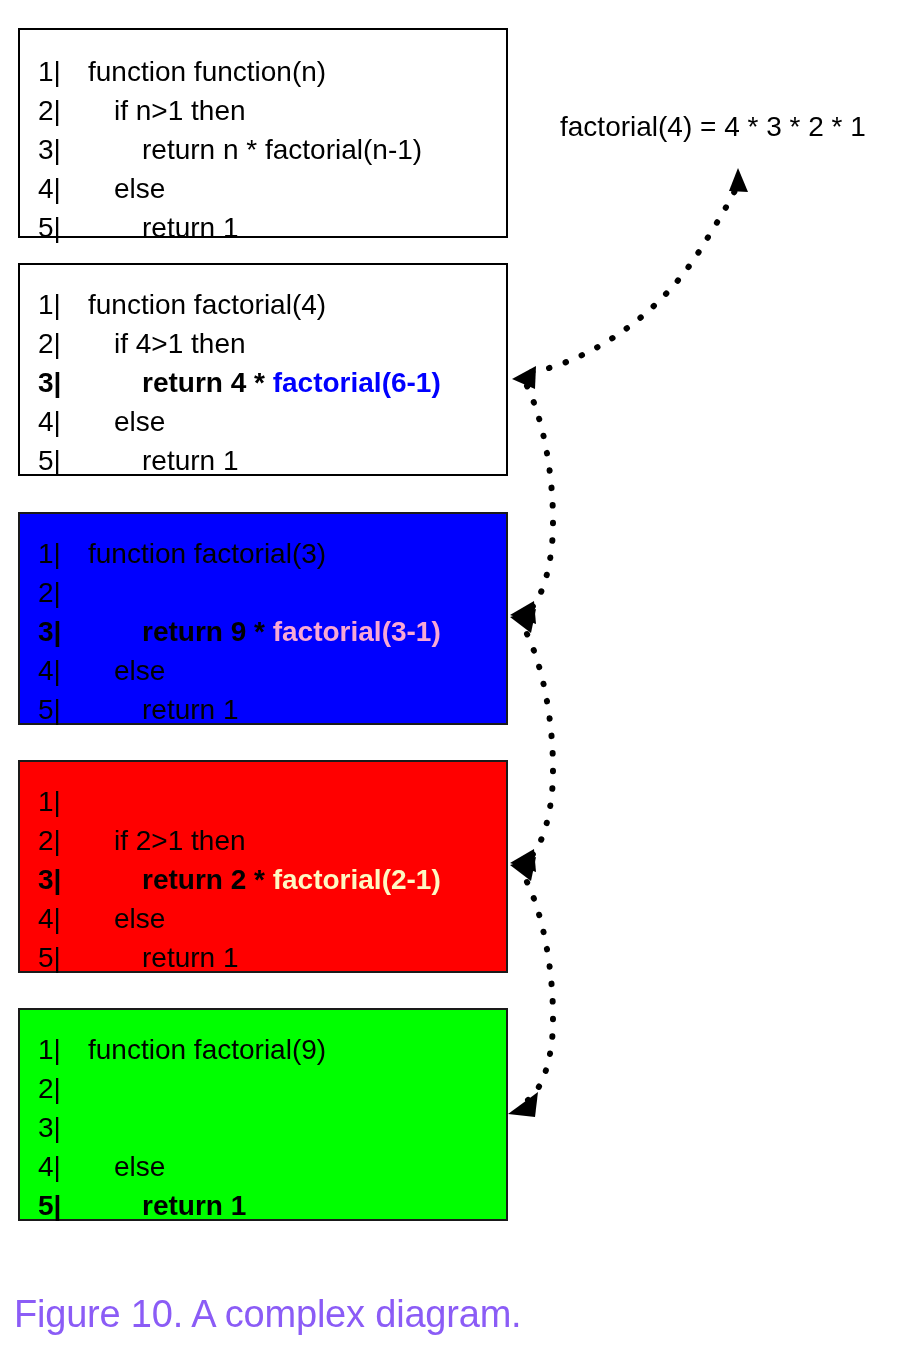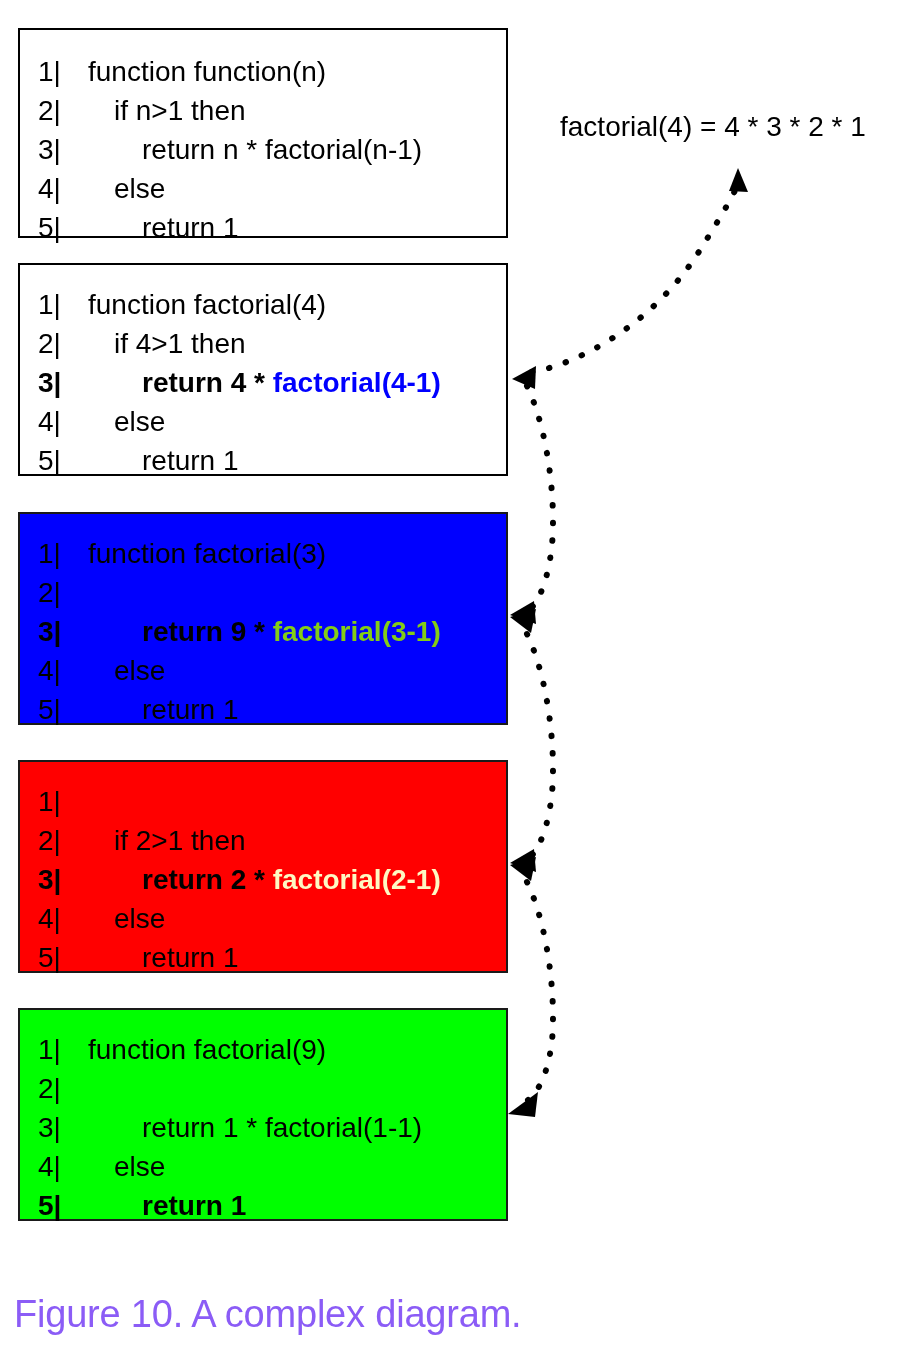--- a/index.html
+++ b/index.html
@@ -126,21 +126,21 @@
     <div class="code-line" style="top:20px;">
       <span class="lineno">1|</span>
       <span class="linetext ind0">function factorial(4)</span>
     </div>
     <div class="code-line" style="top:59px;">
       <span class="lineno">2|</span>
       <span class="linetext ind1">if 4&gt;1 then</span>
     </div>
     <div class="code-line" style="top:98px;">
       <span class="lineno bold">3|</span>
-      <span class="linetext ind2 bold"><span>return 4 * </span><span style="color:#0000FF;">factorial(4-1)</span></span>
+      <span class="linetext ind2 bold"><span>return 4 * </span><span style="color:#0000FF;">factorial(6-1)</span></span>
     </div>
     <div class="code-line" style="top:137px;">
       <span class="lineno">4|</span>
       <span class="linetext ind1">else</span>
     </div>
     <div class="code-line" style="top:176px;">
       <span class="lineno">5|</span>
       <span class="linetext ind2">return 1</span>
     </div>
   </div>
@@ -148,21 +148,21 @@
   <div class="code-box filled" style="left:18px; top:512px; width:490px; height:213px; background:#0000FF;">
     <div class="code-line" style="top:20px;">
       <span class="lineno">1|</span>
       <span class="linetext ind0">function factorial(3)</span>
     </div>
     <div class="code-line" style="top:59px;">
       <span class="lineno">2|</span>
     </div>
     <div class="code-line" style="top:98px;">
       <span class="lineno bold">3|</span>
-      <span class="linetext ind2 bold"><span>return 9 * </span><span style="color:#84cc16;">factorial(3-1)</span></span>
+      <span class="linetext ind2 bold"><span>return 9 * </span><span style="color:#f9a8d4;">factorial(3-1)</span></span>
     </div>
     <div class="code-line" style="top:137px;">
       <span class="lineno">4|</span>
       <span class="linetext ind1">else</span>
     </div>
     <div class="code-line" style="top:176px;">
       <span class="lineno">5|</span>
       <span class="linetext ind2">return 1</span>
     </div>
   </div>
@@ -192,21 +192,20 @@
   <div class="code-box filled" style="left:18px; top:1008px; width:490px; height:213px; background:#00FF00;">
     <div class="code-line" style="top:20px;">
       <span class="lineno">1|</span>
       <span class="linetext ind0">function factorial(9)</span>
     </div>
     <div class="code-line" style="top:59px;">
       <span class="lineno">2|</span>
     </div>
     <div class="code-line" style="top:98px;">
       <span class="lineno">3|</span>
-      <span class="linetext ind2">return 1 * factorial(1-1)</span>
     </div>
     <div class="code-line" style="top:137px;">
       <span class="lineno">4|</span>
       <span class="linetext ind1">else</span>
     </div>
     <div class="code-line" style="top:176px;">
       <span class="lineno bold">5|</span>
       <span class="linetext ind2 bold">return 1</span>
     </div>
   </div>

